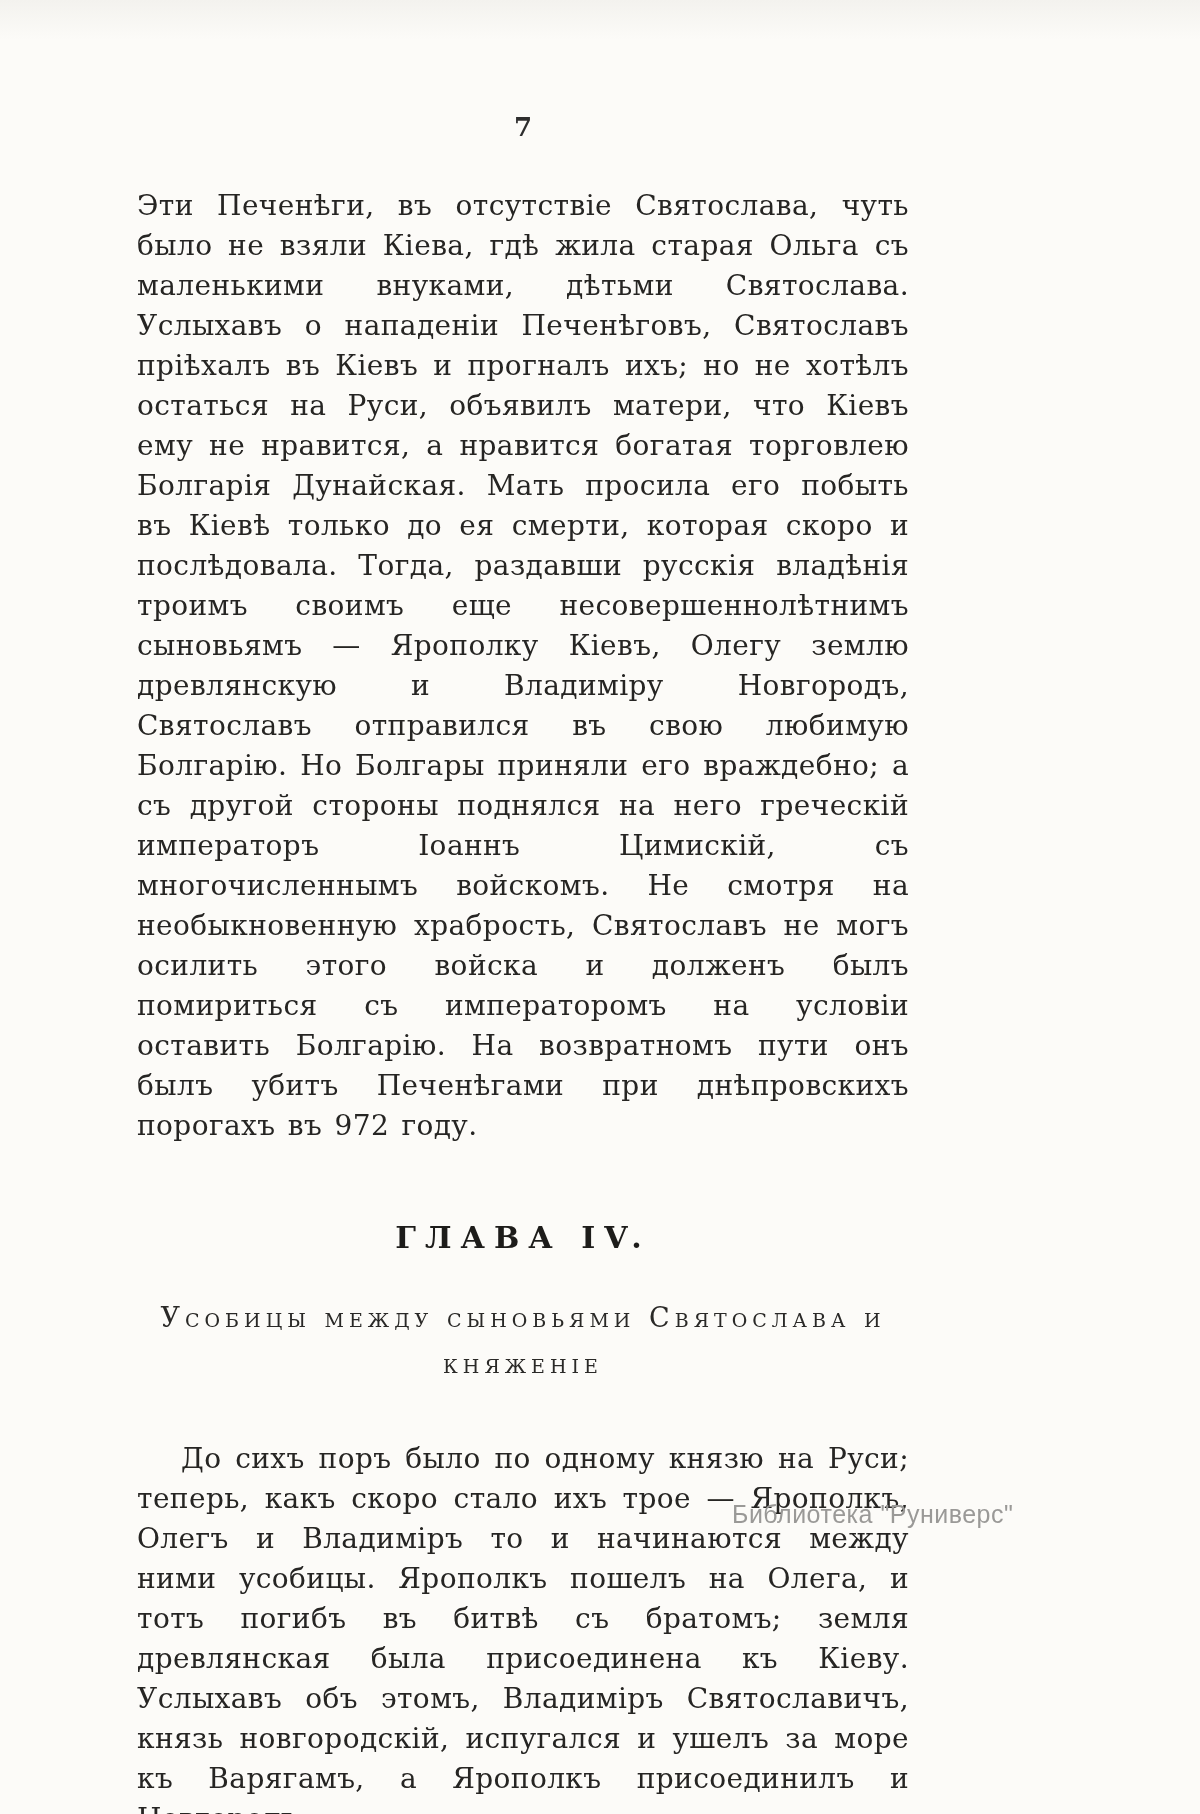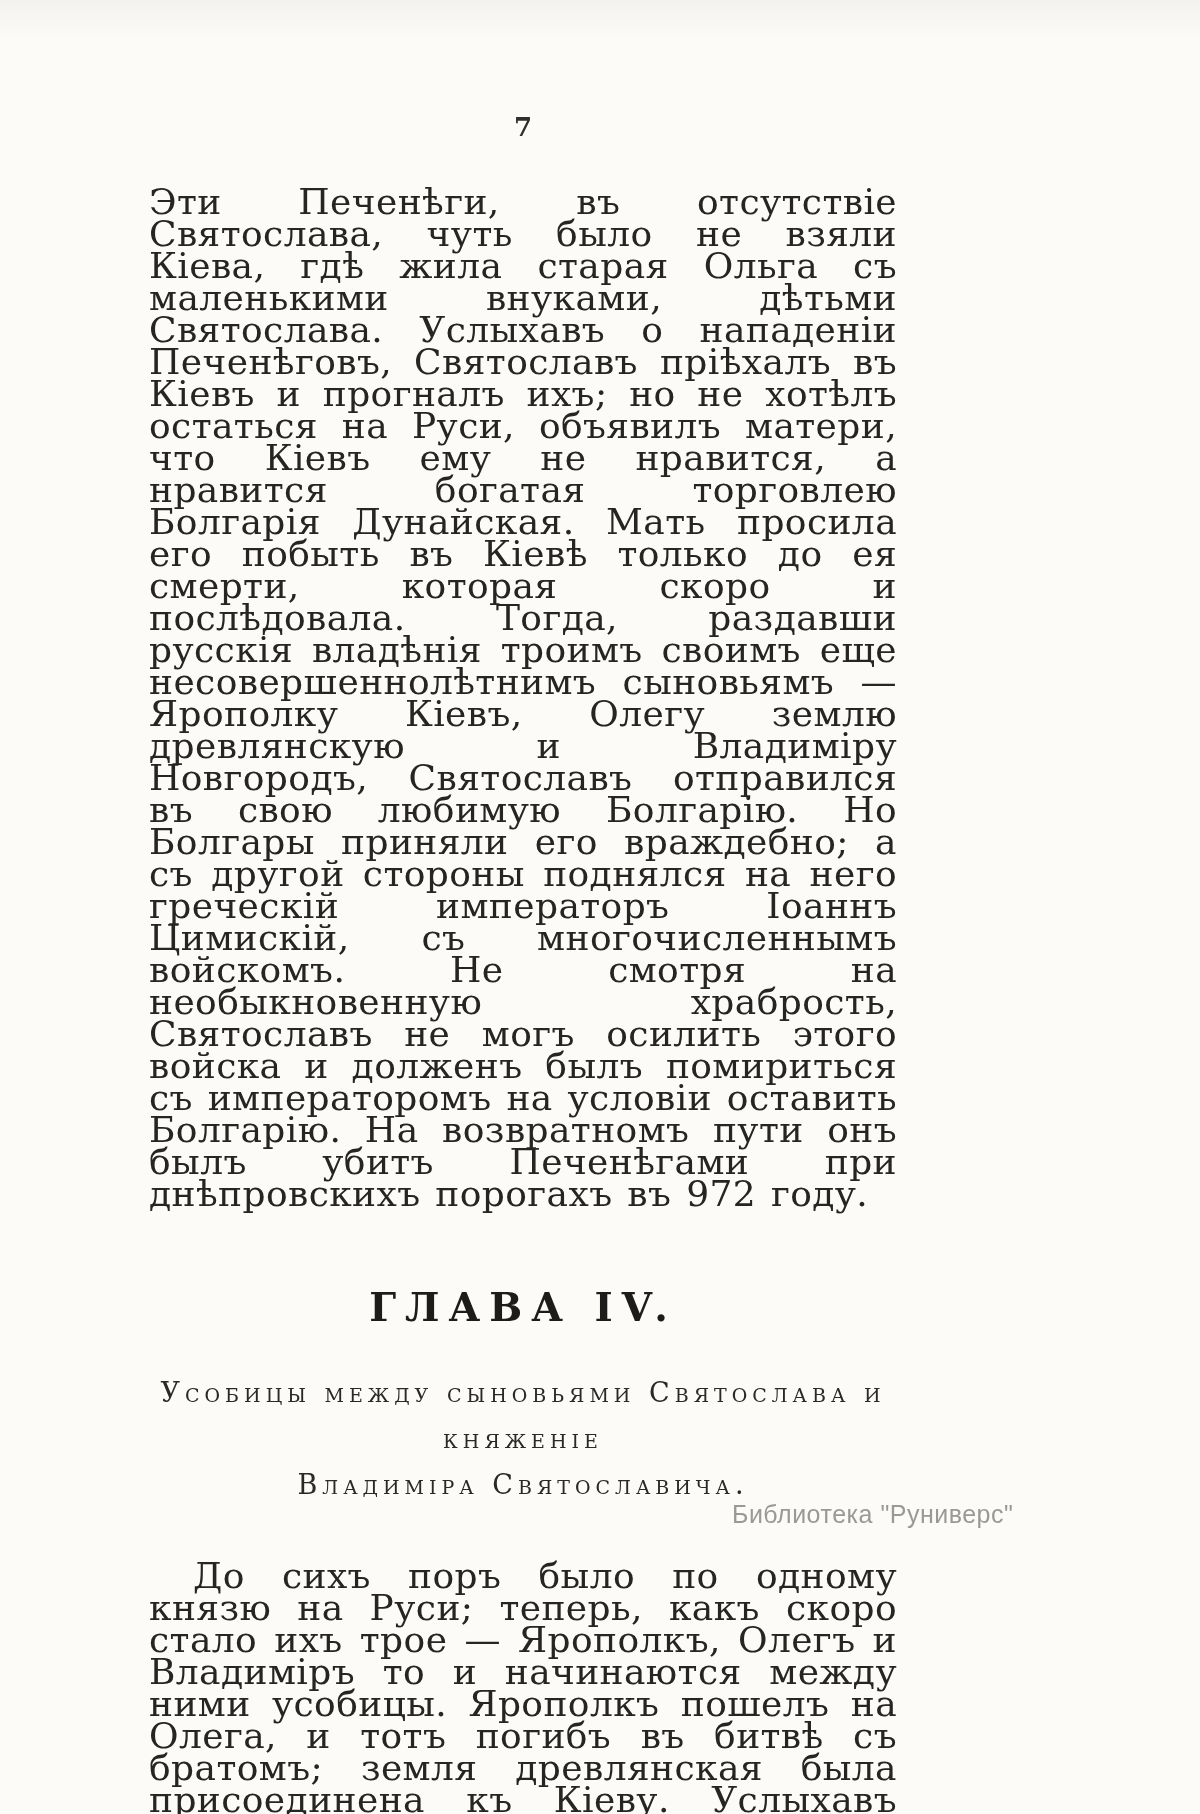--- a/index.html
+++ b/index.html
@@ -25,39 +25,39 @@
     width: 772px;
   }
   .page-number {
     margin-top: 112px;
     text-align: center;
     font-size: 26px;
     font-weight: 700;
     color: #2e2e2e;
   }
   .para {
-    margin: 12px;
-    font-size: 36px;
-    line-height: 32px;
+    margin: 0;
+    font-size: 28px;
+    line-height: 40px;
     text-align: justify;
     color: #262523;
     word-spacing: 3px;
     letter-spacing: 0.4px;
   }
   .para.first {
     margin-top: 44px;
     text-indent: 0;
   }
   .para.indented {
     text-indent: 44px;
   }
   .chapter-heading {
     margin: 74px 0 0 0;
     text-align: center;
-    font-size: 39px;
+    font-size: 30px;
     font-weight: 700;
     letter-spacing: 9px;
     color: #1d1c1a;
   }
   .chapter-subtitle {
     margin-top: 40px;
     text-align: center;
     font-variant: small-caps;
     font-size: 27px;
     letter-spacing: 5px;
@@ -86,21 +86,20 @@
   <div class="content">
 
     <div class="page-number">7</div>
 
     <p class="para first">Эти Печенѣги, въ отсутствіе Святослава, чуть было не взяли Кіева, гдѣ жила старая Ольга съ маленькими внуками, дѣтьми Святослава. Услыхавъ о нападеніи Печенѣговъ, Святославъ пріѣхалъ въ Кіевъ и прогналъ ихъ; но не хотѣлъ остаться на Руси, объявилъ матери, что Кіевъ ему не нравится, а нравится богатая торговлею Болгарія Дунайская. Мать просила его побыть въ Кіевѣ только до ея смерти, которая скоро и послѣдовала. Тогда, раздавши русскія владѣнія троимъ своимъ еще несовершеннолѣтнимъ сыновьямъ — Ярополку Кіевъ, Олегу землю древлянскую и Владиміру Новгородъ, Святославъ отправился въ свою любимую Болгарію. Но Болгары приняли его враждебно; а съ другой стороны поднялся на него греческій императоръ Іоаннъ Цимискій, съ многочисленнымъ войскомъ. Не смотря на необыкновенную храбрость, Святославъ не могъ осилить этого войска и долженъ былъ помириться съ императоромъ на условіи оставить Болгарію. На возвратномъ пути онъ былъ убитъ Печенѣгами при днѣпровскихъ порогахъ въ 972 году.</p>
 
     <h1 class="chapter-heading">ГЛАВА IV.</h1>
 
     <div class="chapter-subtitle">
       <div class="subtitle-line">Усобицы между сыновьями Святослава и княженіе</div>
-      <div class="subtitle-line">Владиміра Святославича.</div>
     </div>
 
     <p class="para second indented">До сихъ поръ было по одному князю на Руси; теперь, какъ скоро стало ихъ трое — Ярополкъ, Олегъ и Владиміръ то и начинаются между ними усобицы. Ярополкъ пошелъ на Олега, и тотъ погибъ въ битвѣ съ братомъ; земля древлянская была присоединена къ Кіеву. Услыхавъ объ этомъ, Владиміръ Святославичъ, князь новгородскій, испугался и ушелъ за море къ Варягамъ, а Ярополкъ присоединилъ и Новгородъ</p>
 
   </div>
 
   <div class="watermark">Библиотека "Руниверс"</div>
 </div>
 
 </body></html>

